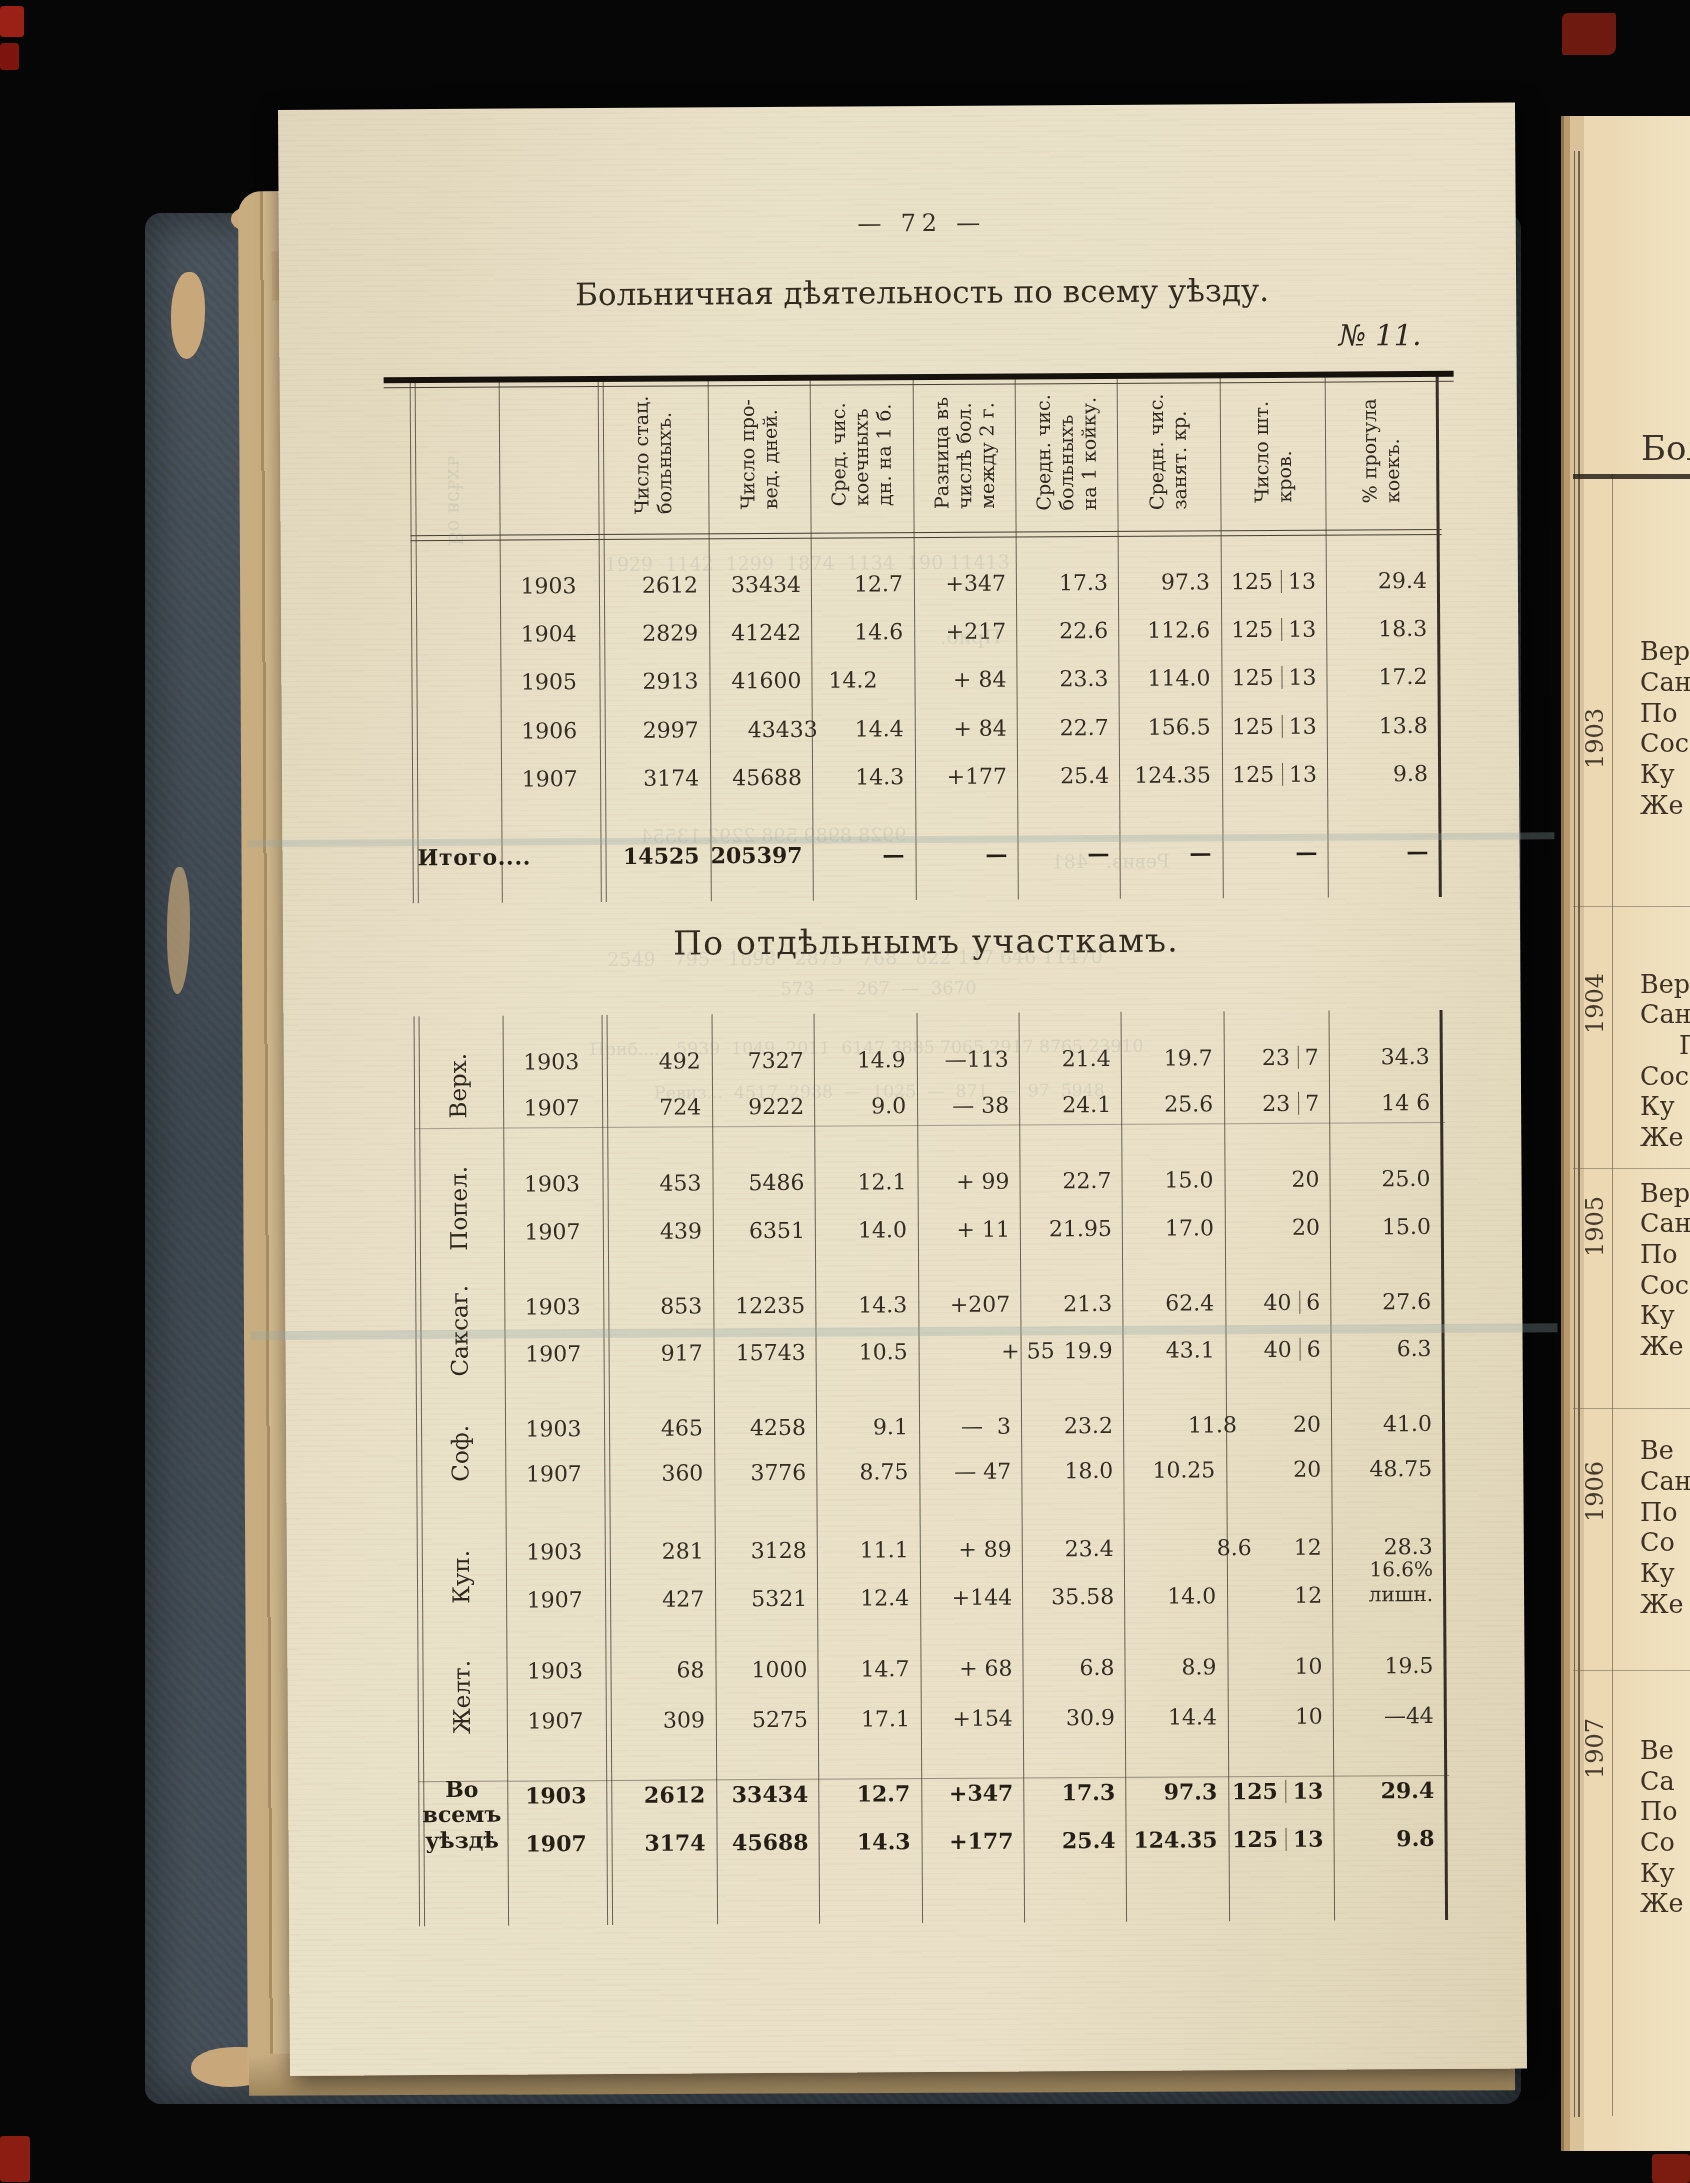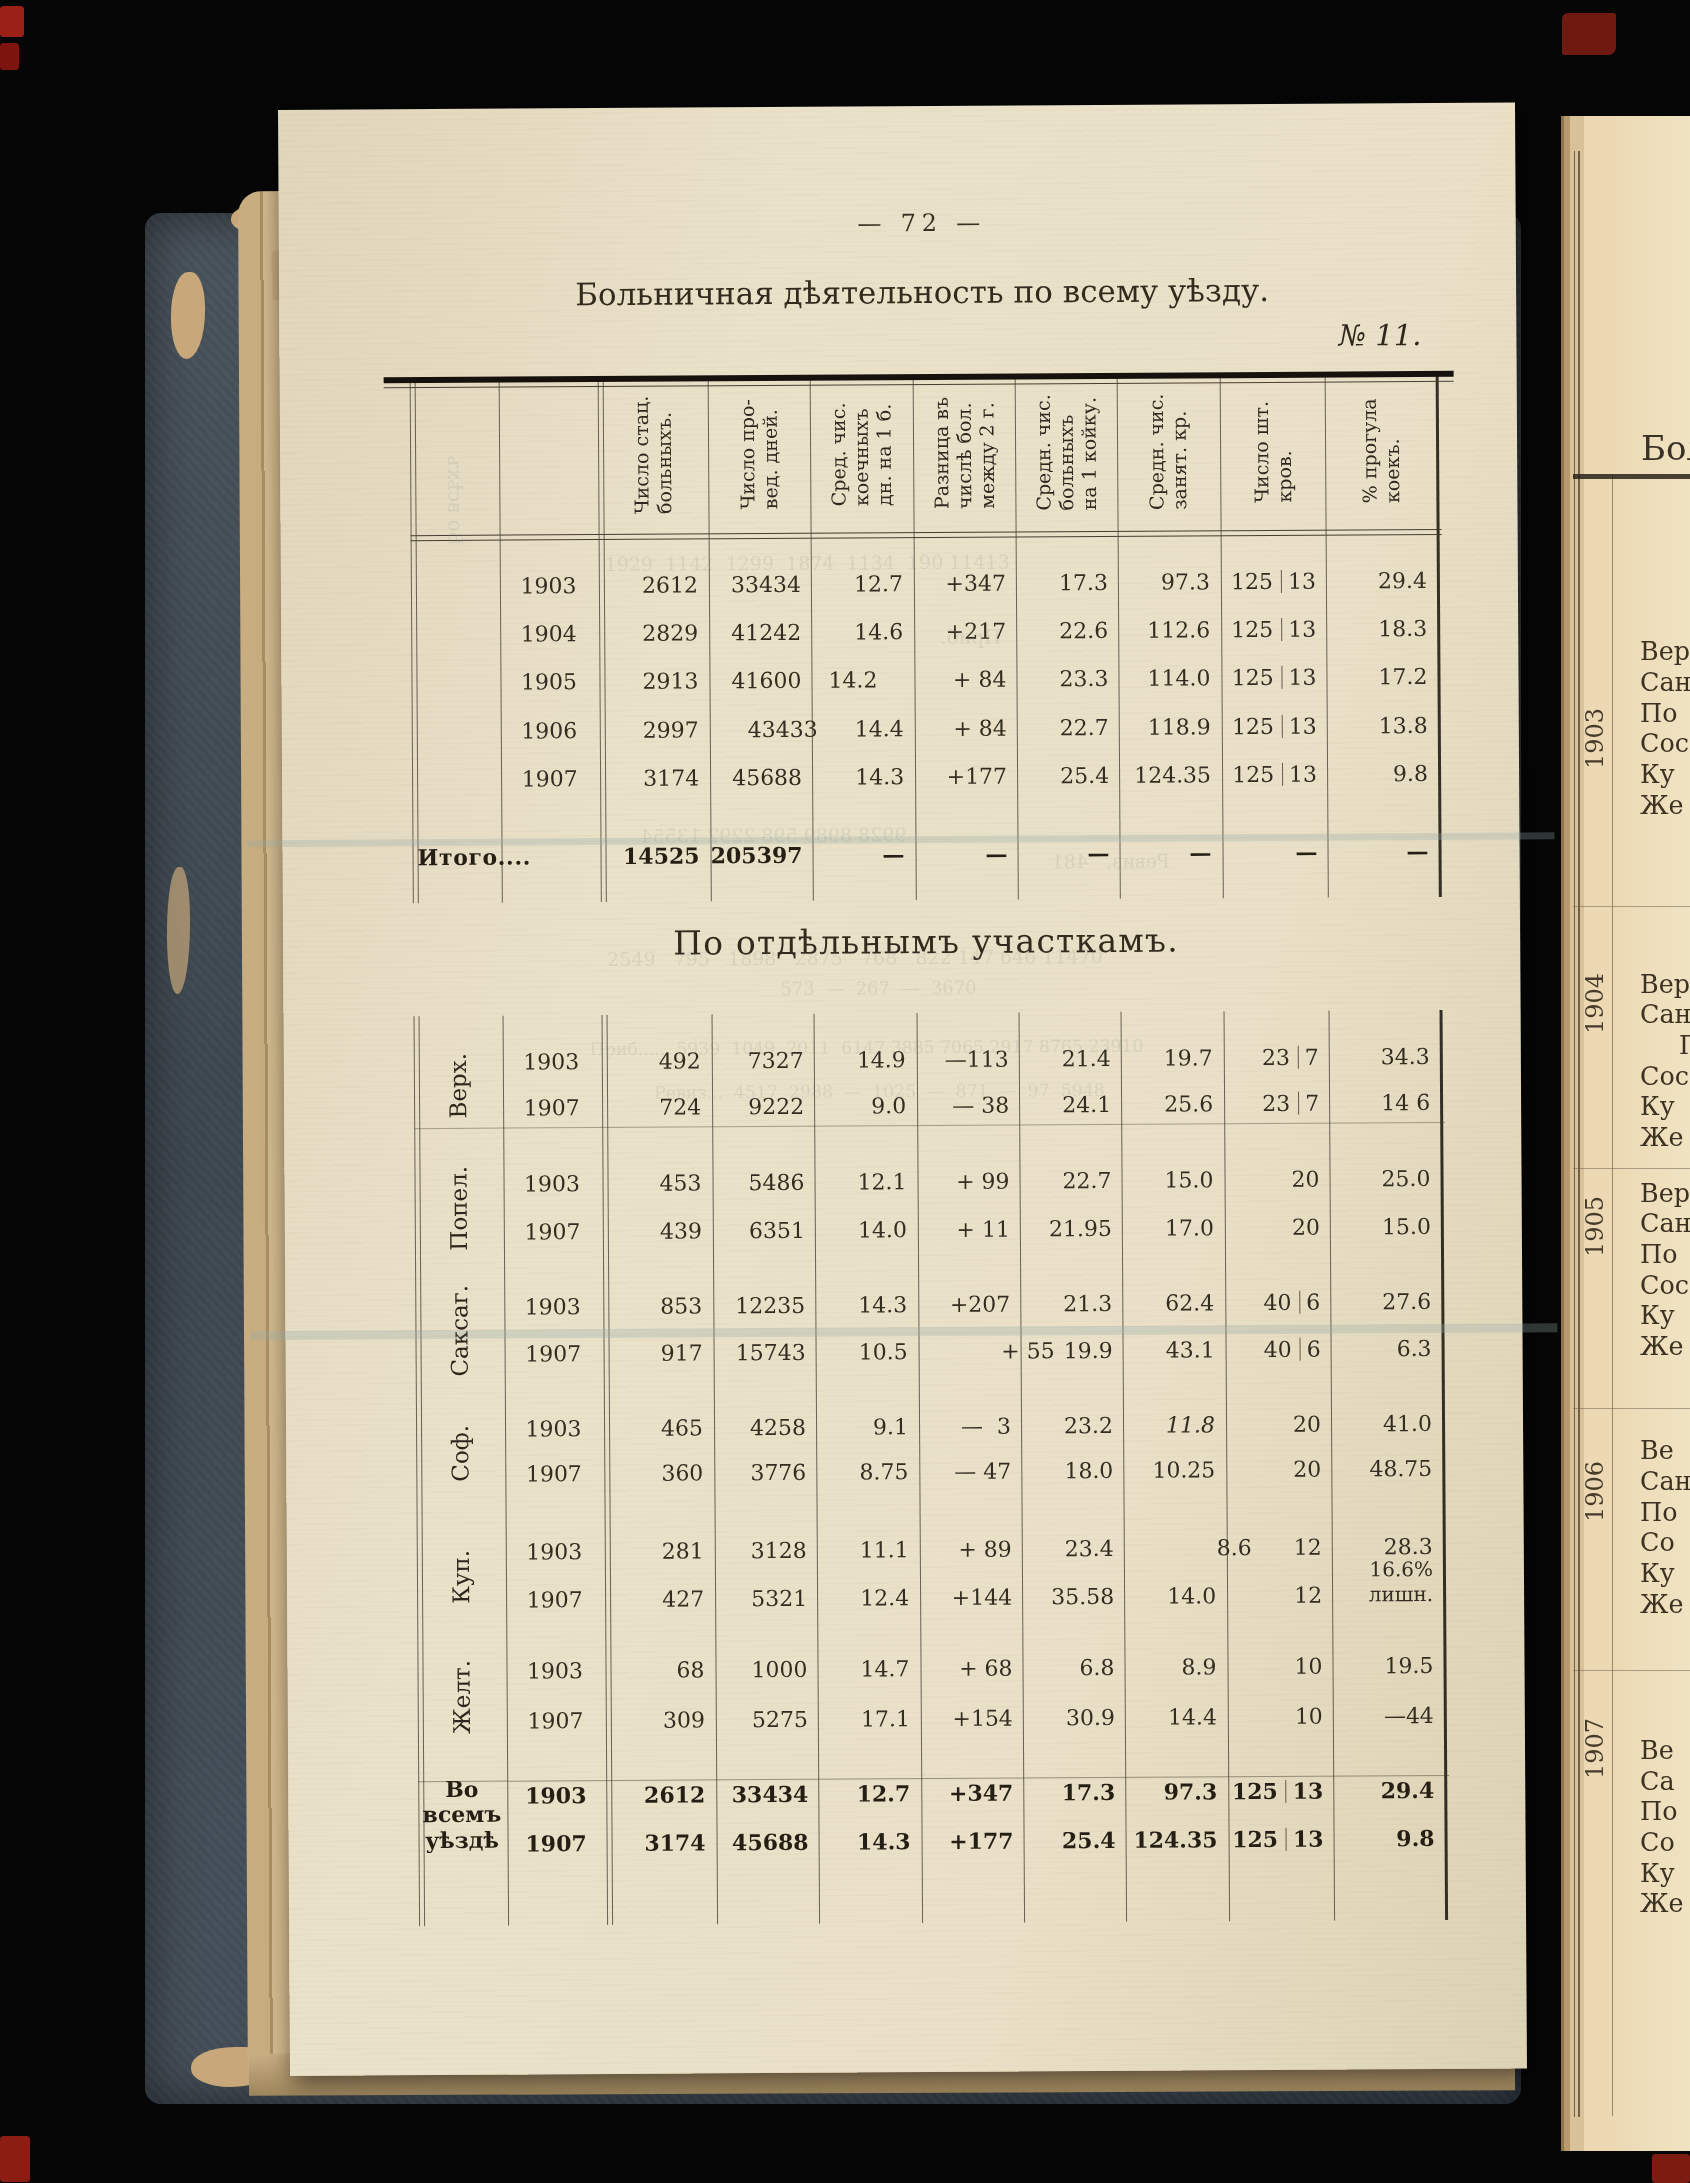--- a/index.html
+++ b/index.html
@@ -237,21 +237,21 @@
       <div class="cell" style="left: 735px; top: 556px; width: 92px;">23.3</div>
       <div class="cell" style="left: 837px; top: 556px; width: 92px;">114.0</div>
       <div class="cell" style="left: 940px; top: 556px; width: 95px;">125<span class="cellbar"></span>13</div>
       <div class="cell" style="left: 1045px; top: 556px; width: 101px;">17.2</div>
       <div class="cell center" style="left: 217px; top: 605px; width: 101px;">1906</div>
       <div class="cell" style="left: 318px; top: 605px; width: 99px;">2997</div>
       <div class="cell" style="left: 428px; top: 605px; width: 92px; margin-left: 16px;">43433</div>
       <div class="cell" style="left: 530px; top: 605px; width: 92px;">14.4</div>
       <div class="cell" style="left: 633px; top: 605px; width: 92px;">+ 84</div>
       <div class="cell" style="left: 735px; top: 605px; width: 92px;">22.7</div>
-      <div class="cell" style="left: 837px; top: 605px; width: 92px;">118.9</div>
+      <div class="cell" style="left: 837px; top: 605px; width: 92px;">156.5</div>
       <div class="cell" style="left: 940px; top: 605px; width: 95px;">125<span class="cellbar"></span>13</div>
       <div class="cell" style="left: 1045px; top: 605px; width: 101px;">13.8</div>
       <div class="cell center" style="left: 217px; top: 653px; width: 101px;">1907</div>
       <div class="cell" style="left: 318px; top: 653px; width: 99px;">3174</div>
       <div class="cell" style="left: 428px; top: 653px; width: 92px;">45688</div>
       <div class="cell" style="left: 530px; top: 653px; width: 92px;">14.3</div>
       <div class="cell" style="left: 633px; top: 653px; width: 92px;">+177</div>
       <div class="cell" style="left: 735px; top: 653px; width: 92px;">25.4</div>
       <div class="cell" style="left: 837px; top: 653px; width: 92px;">124.35</div>
       <div class="cell" style="left: 940px; top: 653px; width: 95px;">125<span class="cellbar"></span>13</div>
@@ -330,21 +330,21 @@
       <div class="cell" style="left: 1045px; top: 1228px; width: 101px;">6.3</div>
       <div class="dlabel" style="left: 130px; top: 1269px; width: 87px; height: 150px;">
         <span class="vtext">Соф.</span>
       </div>
       <div class="cell center" style="left: 217px; top: 1303px; width: 101px;">1903</div>
       <div class="cell" style="left: 318px; top: 1303px; width: 99px;">465</div>
       <div class="cell" style="left: 428px; top: 1303px; width: 92px;">4258</div>
       <div class="cell" style="left: 530px; top: 1303px; width: 92px;">9.1</div>
       <div class="cell" style="left: 633px; top: 1303px; width: 92px;">—  3</div>
       <div class="cell" style="left: 735px; top: 1303px; width: 92px;">23.2</div>
-      <div class="cell" style="left: 837px; top: 1303px; width: 92px; font-style: italic;">11.8</div>
+      <div class="cell" style="left: 859px; top: 1303px; width: 92px;">11.8</div>
       <div class="cell" style="left: 940px; top: 1303px; width: 95px;">20</div>
       <div class="cell" style="left: 1045px; top: 1303px; width: 101px;">41.0</div>
       <div class="cell center" style="left: 217px; top: 1348px; width: 101px;">1907</div>
       <div class="cell" style="left: 318px; top: 1348px; width: 99px;">360</div>
       <div class="cell" style="left: 428px; top: 1348px; width: 92px;">3776</div>
       <div class="cell" style="left: 530px; top: 1348px; width: 92px;">8.75</div>
       <div class="cell" style="left: 633px; top: 1348px; width: 92px;">— 47</div>
       <div class="cell" style="left: 735px; top: 1348px; width: 92px;">18.0</div>
       <div class="cell" style="left: 837px; top: 1348px; width: 92px; text-align: right;">10.25</div>
       <div class="cell" style="left: 940px; top: 1348px; width: 95px;">20</div>

